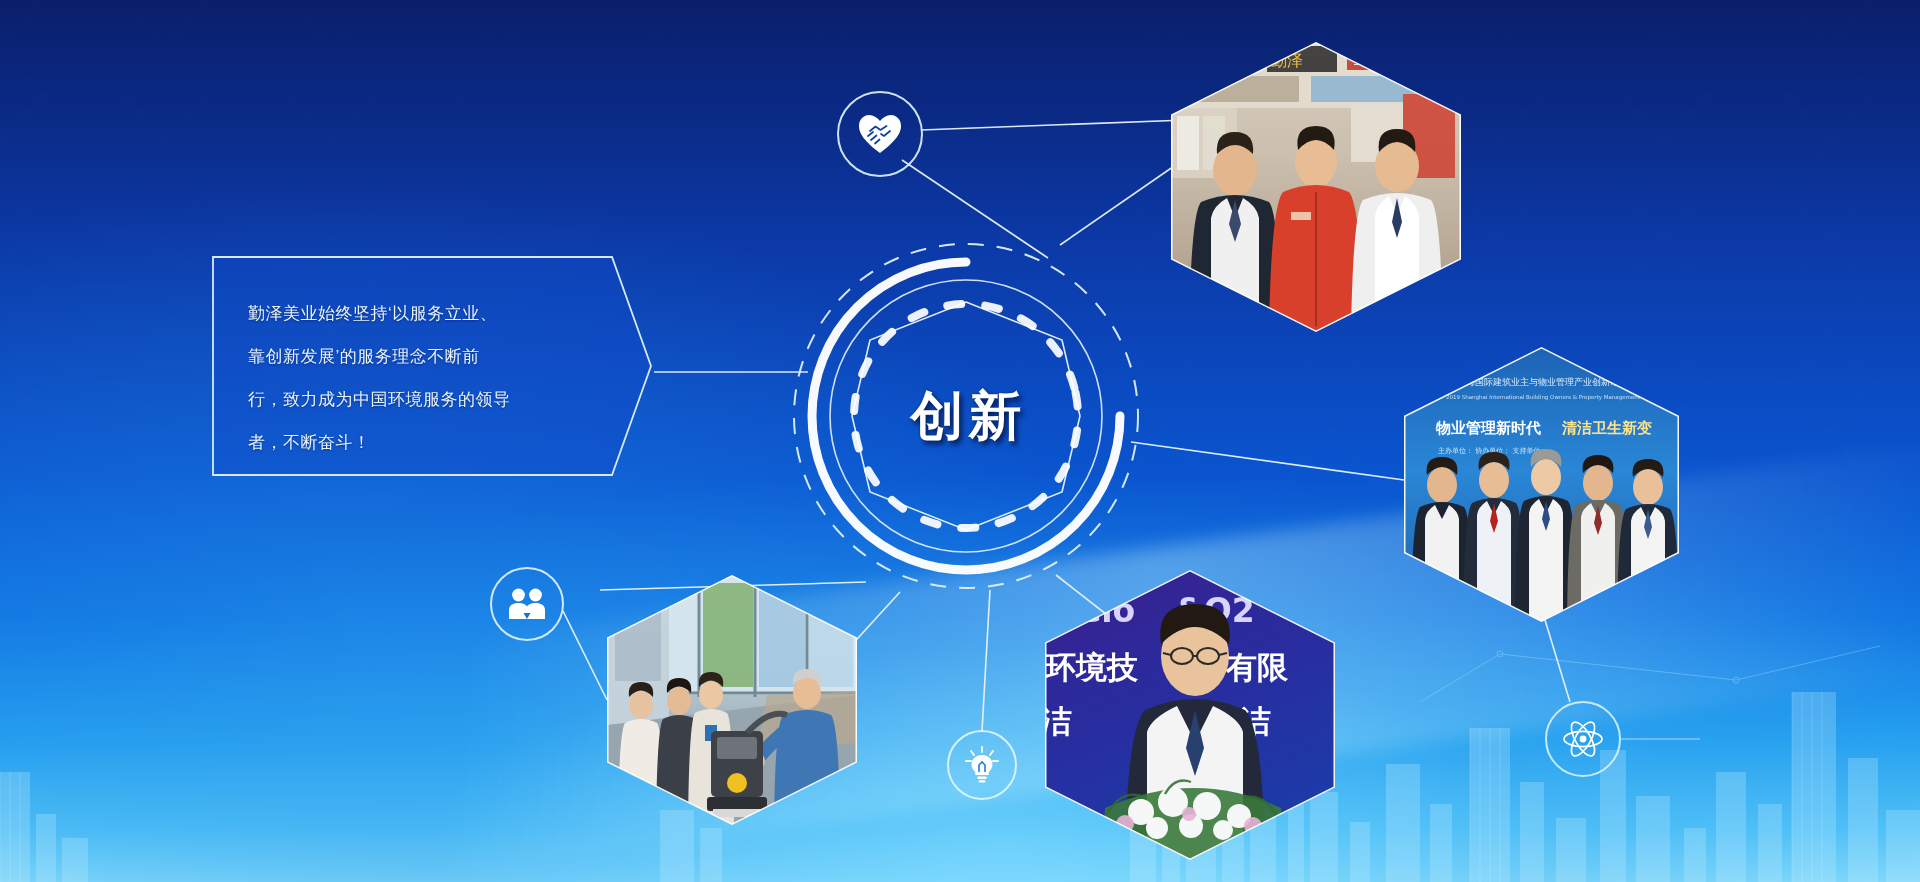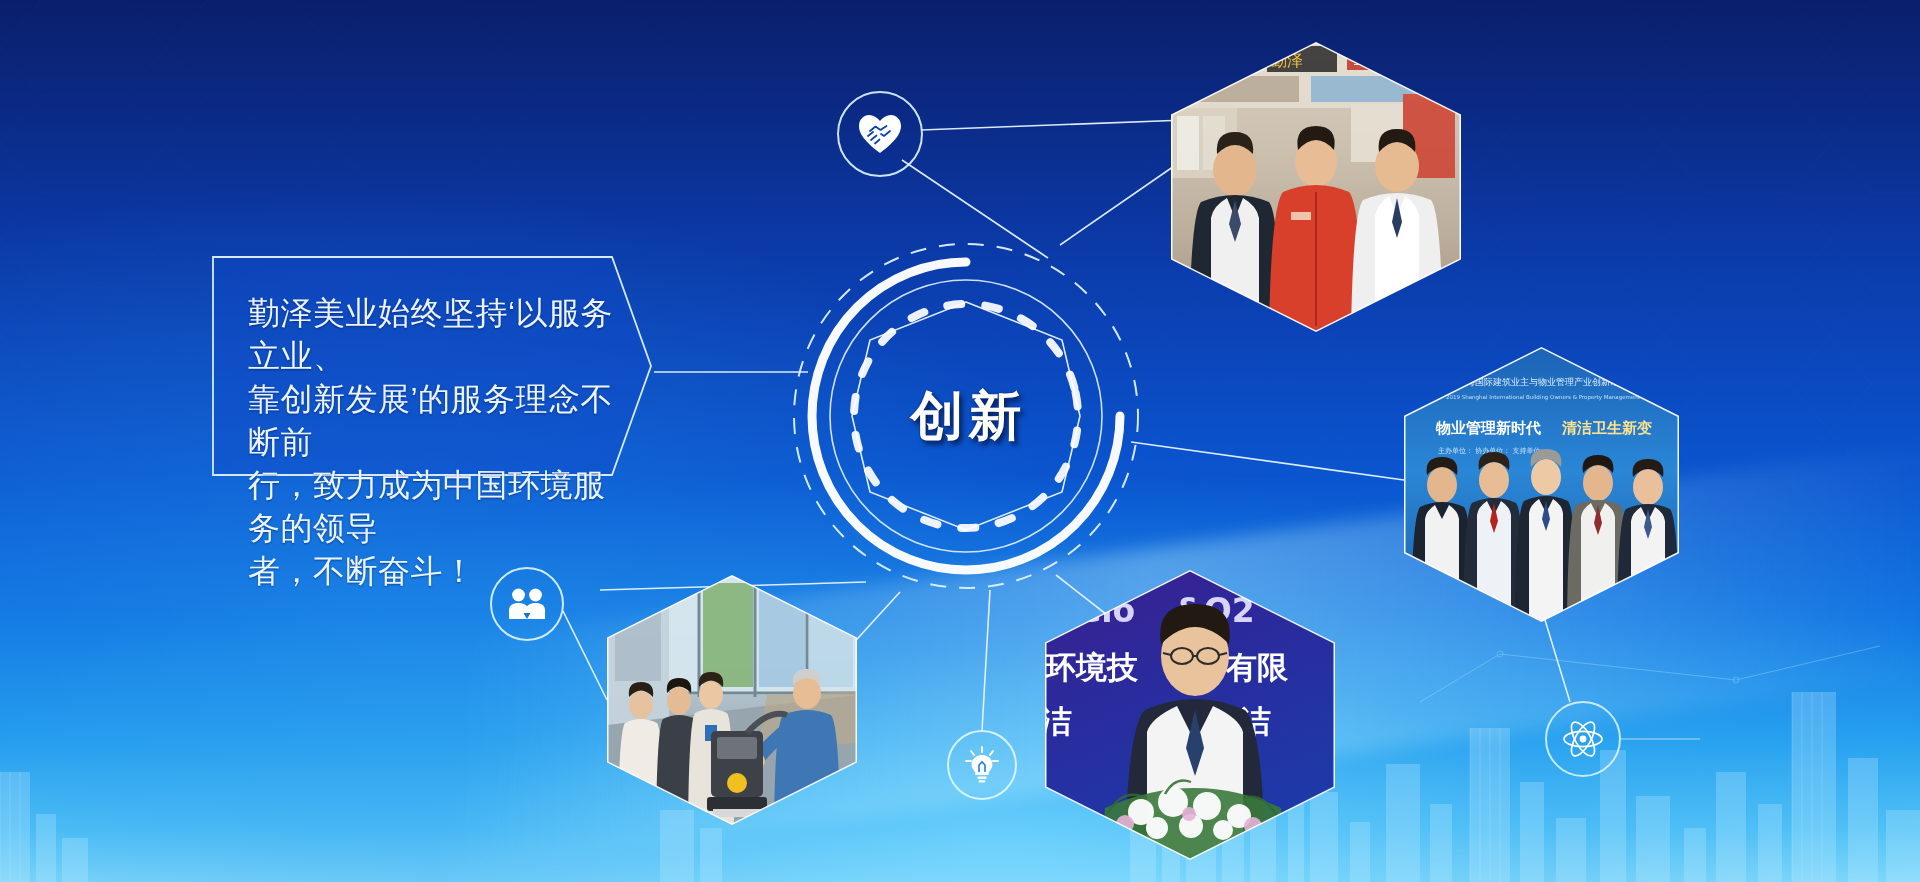--- a/index.html
+++ b/index.html
@@ -37,21 +37,21 @@
   
   .net{position:absolute;inset:0;pointer-events:none;}
 
   
   .quote-card{
     position:absolute;left:212px;top:256px;width:440px;height:220px;
   }
   .quote-card .card-bg{position:absolute;inset:0;}
   .quote-text{
     position:absolute;left:36px;top:36px;width:380px;
-    color:#eaf4ff;font-size:32px;line-height:43px;
+    color:#eaf4ff;font-size:17px;line-height:43px;
     letter-spacing:.5px;white-space:pre-line;
     text-shadow:0 1px 2px rgba(0,20,70,.5);
   }
 
   
   .emblem{position:absolute;left:790px;top:240px;width:352px;height:352px;}
   .emblem svg{position:absolute;inset:0;}
   .emblem-label{
     position:absolute;left:0;top:0;width:352px;height:352px;
     display:flex;flex-direction:row;align-items:center;justify-content:center;

